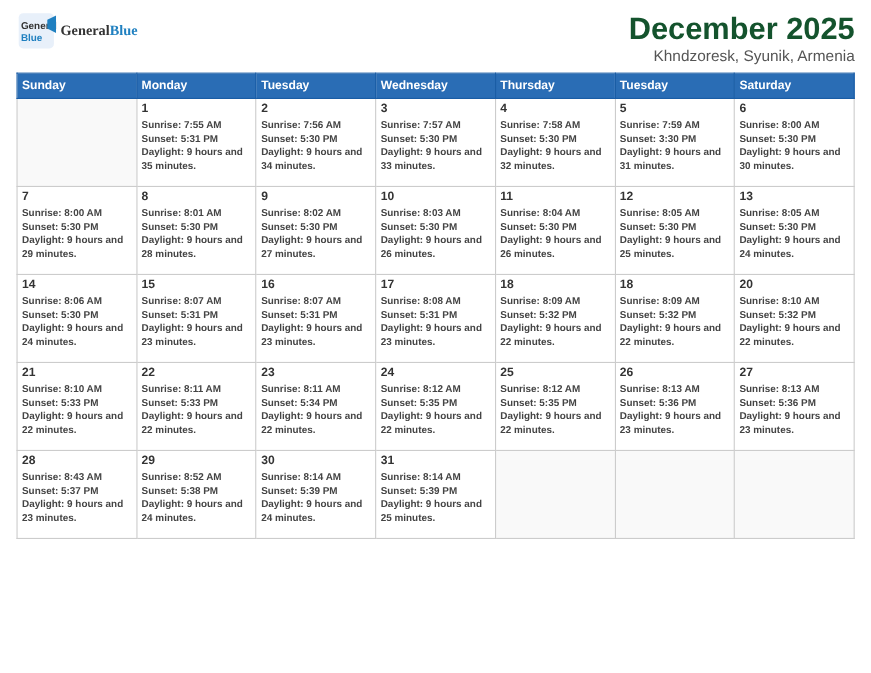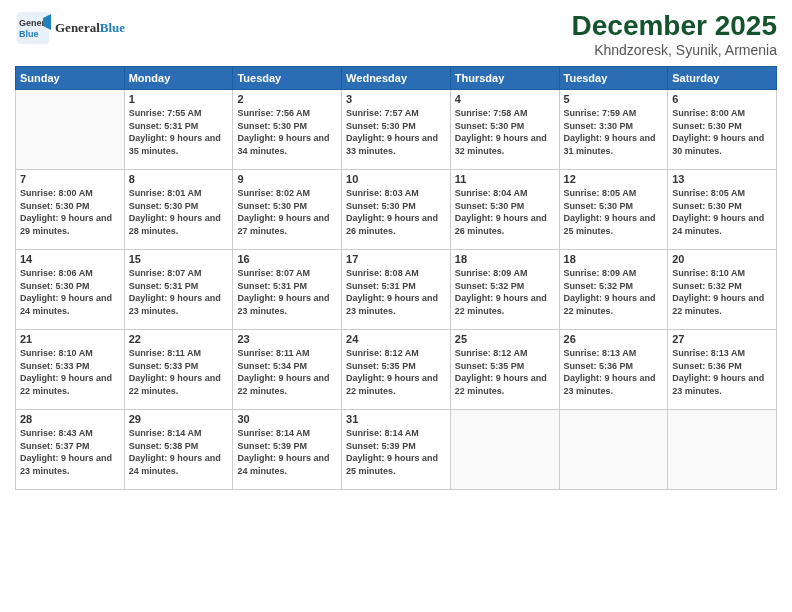--- a/index.html
+++ b/index.html
@@ -313,21 +313,21 @@
         <tr>
           <td>
             <span class="day-number">28</span>
             <div class="day-info">Sunrise: 8:43 AM
 Sunset: 5:37 PM
 Daylight: 9 hours
 and 23 minutes.</div>
           </td>
           <td>
             <span class="day-number">29</span>
-            <div class="day-info">Sunrise: 8:14 AM
+            <div class="day-info">Sunrise: 8:52 AM
 Sunset: 5:38 PM
 Daylight: 9 hours
 and 24 minutes.</div>
           </td>
           <td>
             <span class="day-number">30</span>
             <div class="day-info">Sunrise: 8:14 AM
 Sunset: 5:39 PM
 Daylight: 9 hours
 and 24 minutes.</div>

